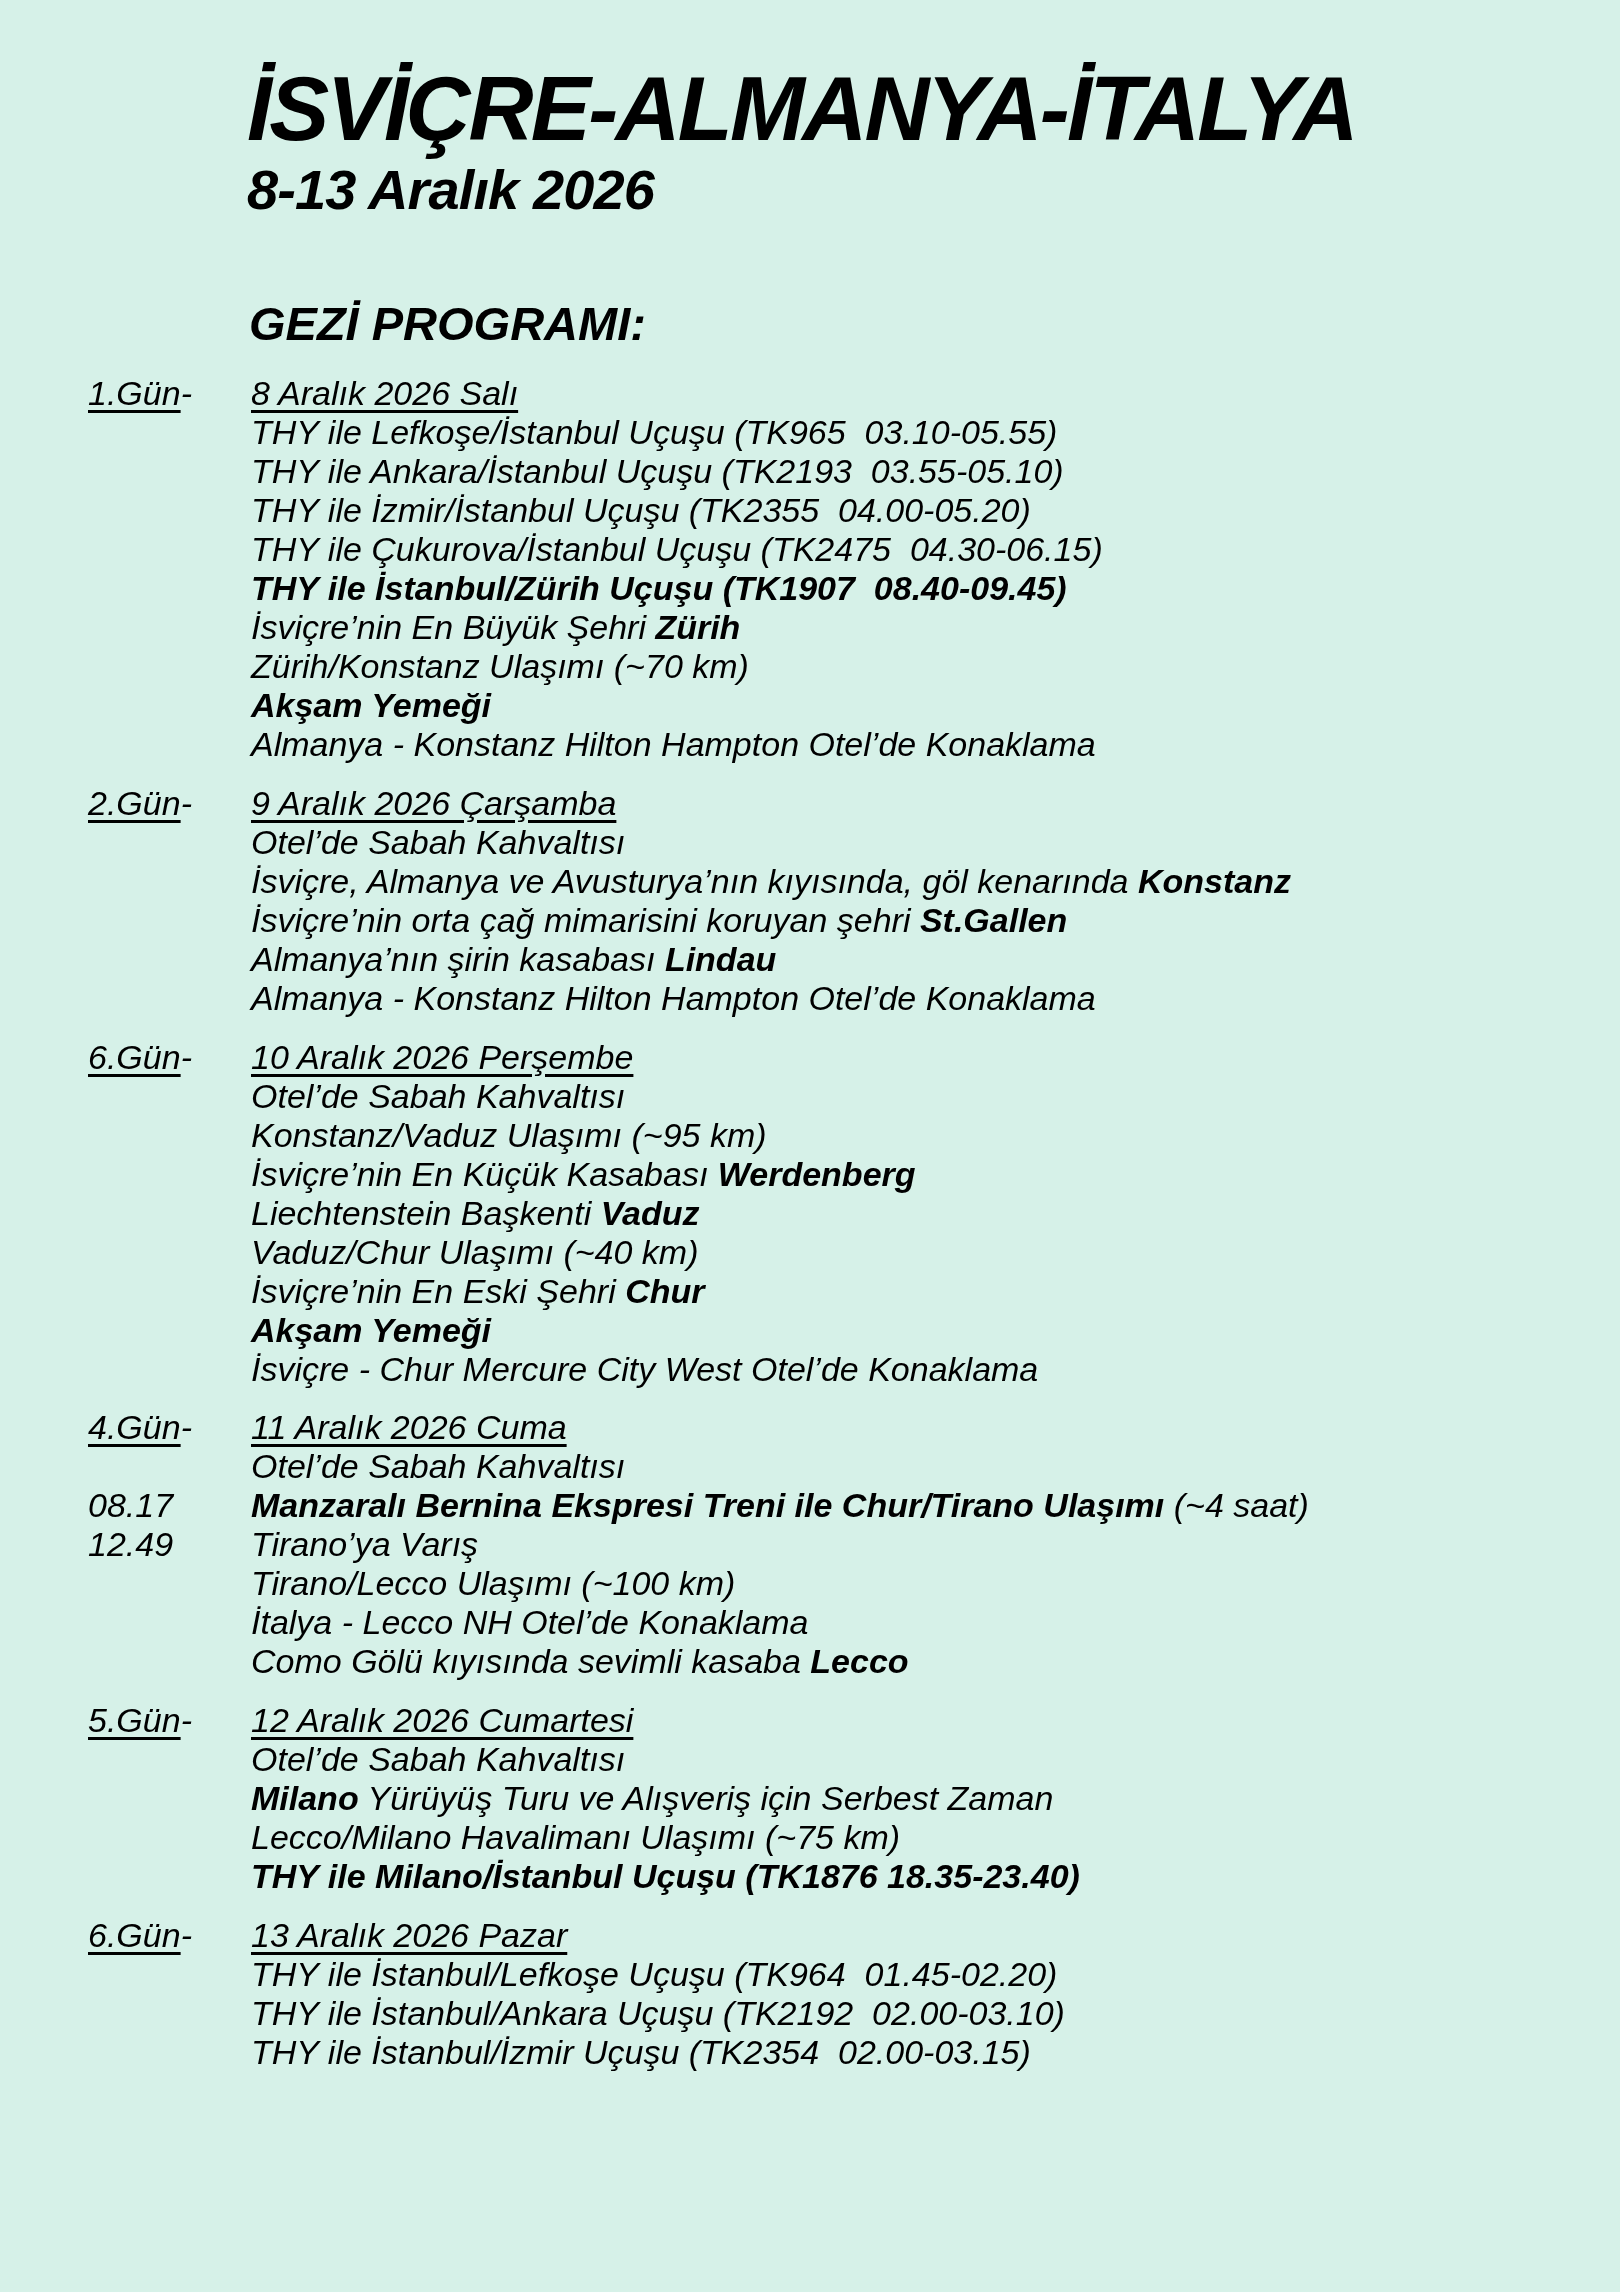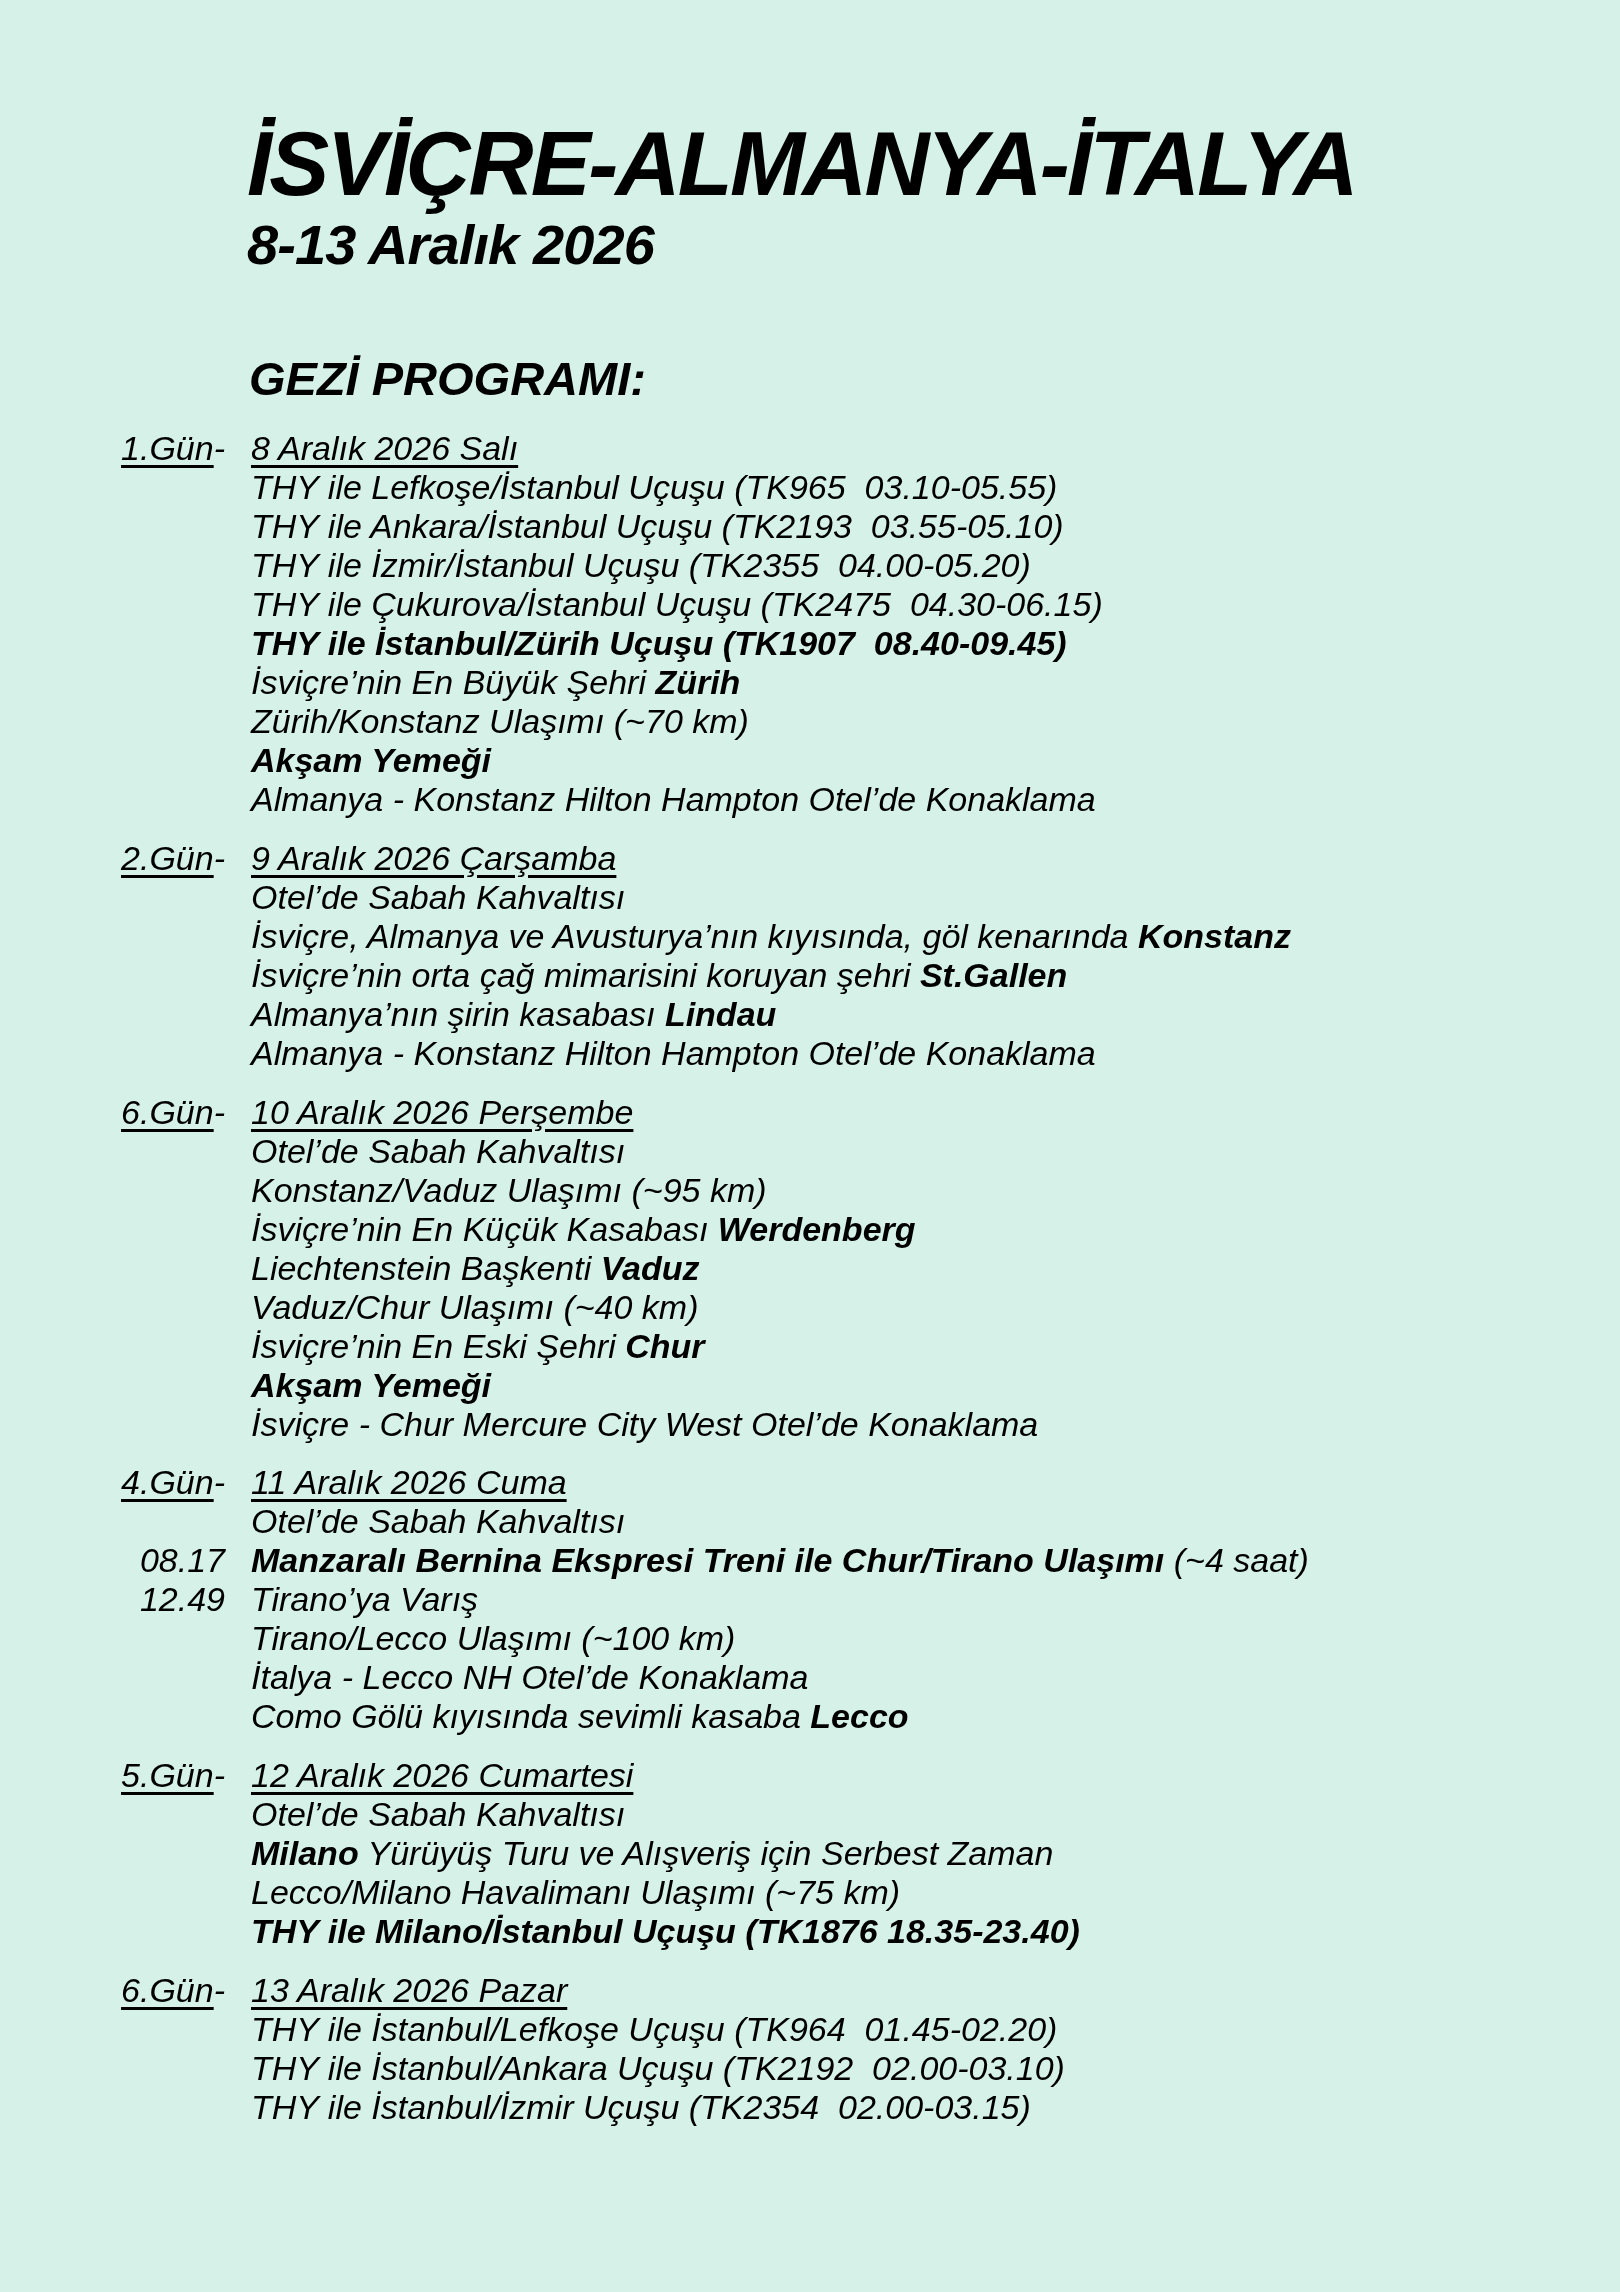--- a/index.html
+++ b/index.html
@@ -5,21 +5,21 @@
   html, body {
     margin: 0;
     padding: 0;
     background: #d6f1e8;
   }
   .page {
     position: relative;
     width: 1452px;
     height: 2293px;
     box-sizing: border-box;
-    padding-top: 117px;
+    padding-top: 62px;
     background: #d6f1e8;
     color: #000;
     font-family: "Liberation Sans", sans-serif;
     font-style: italic;
     overflow: hidden;
   }
   .title {
     margin: 0 0 0 247px;
     font-size: 90px;
     line-height: 94px;
@@ -48,25 +48,25 @@
   }
   .line {
     position: relative;
     padding-left: 251px;
     font-size: 34px;
     line-height: 39px;
     white-space: nowrap;
   }
   .margin-cell {
     position: absolute;
-    left: 80px;
+    left: 88px;
     top: 0;
     width: 145px;
     display: inline-flex;
-    justify-content: flex-end;
+    justify-content: flex-start;
   }
   .line-text, .line-text span, .day-date {
     white-space: pre-wrap;
   }
   .u {
     text-decoration: underline;
     text-decoration-thickness: 2.7px;
     text-underline-offset: 4.5px;
   }
   .b {

